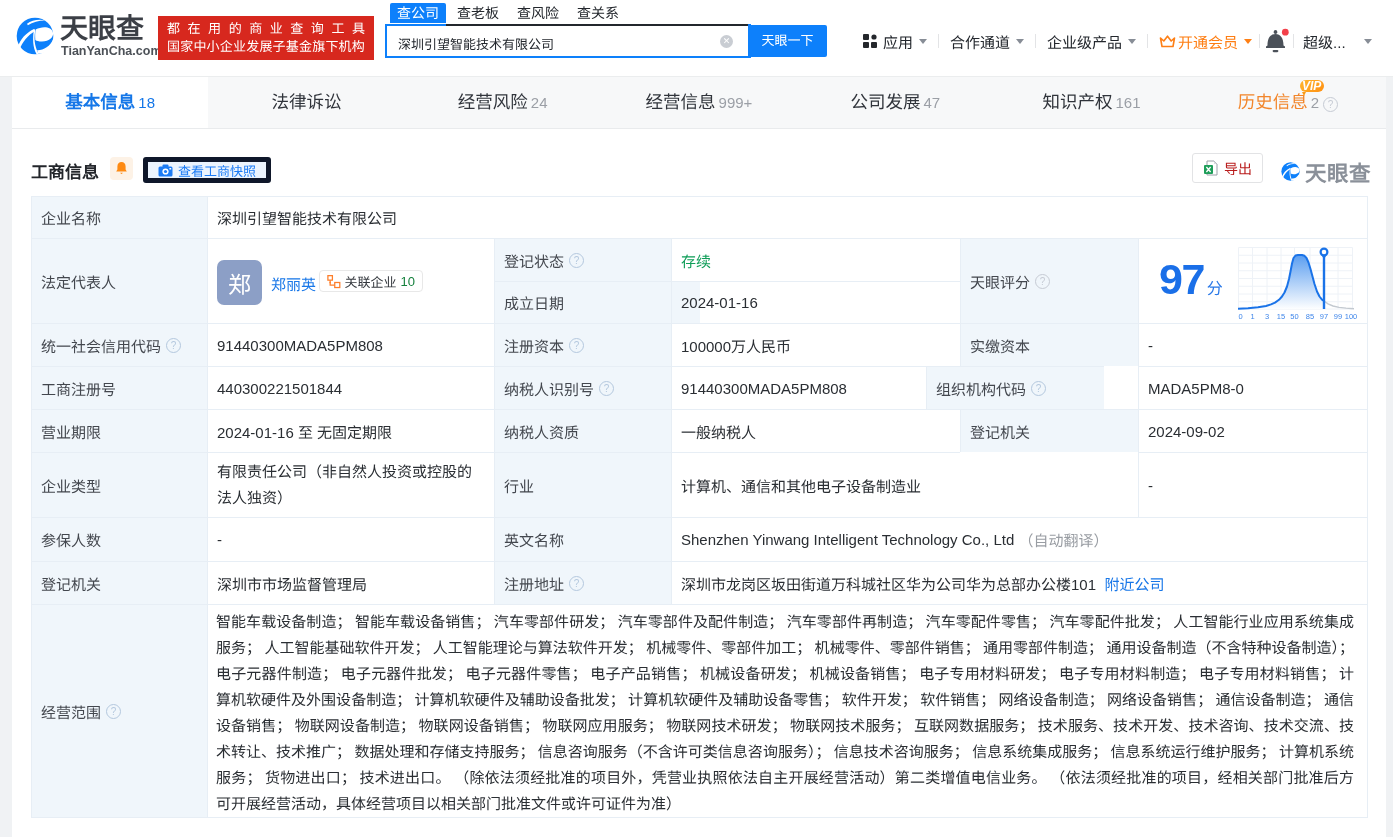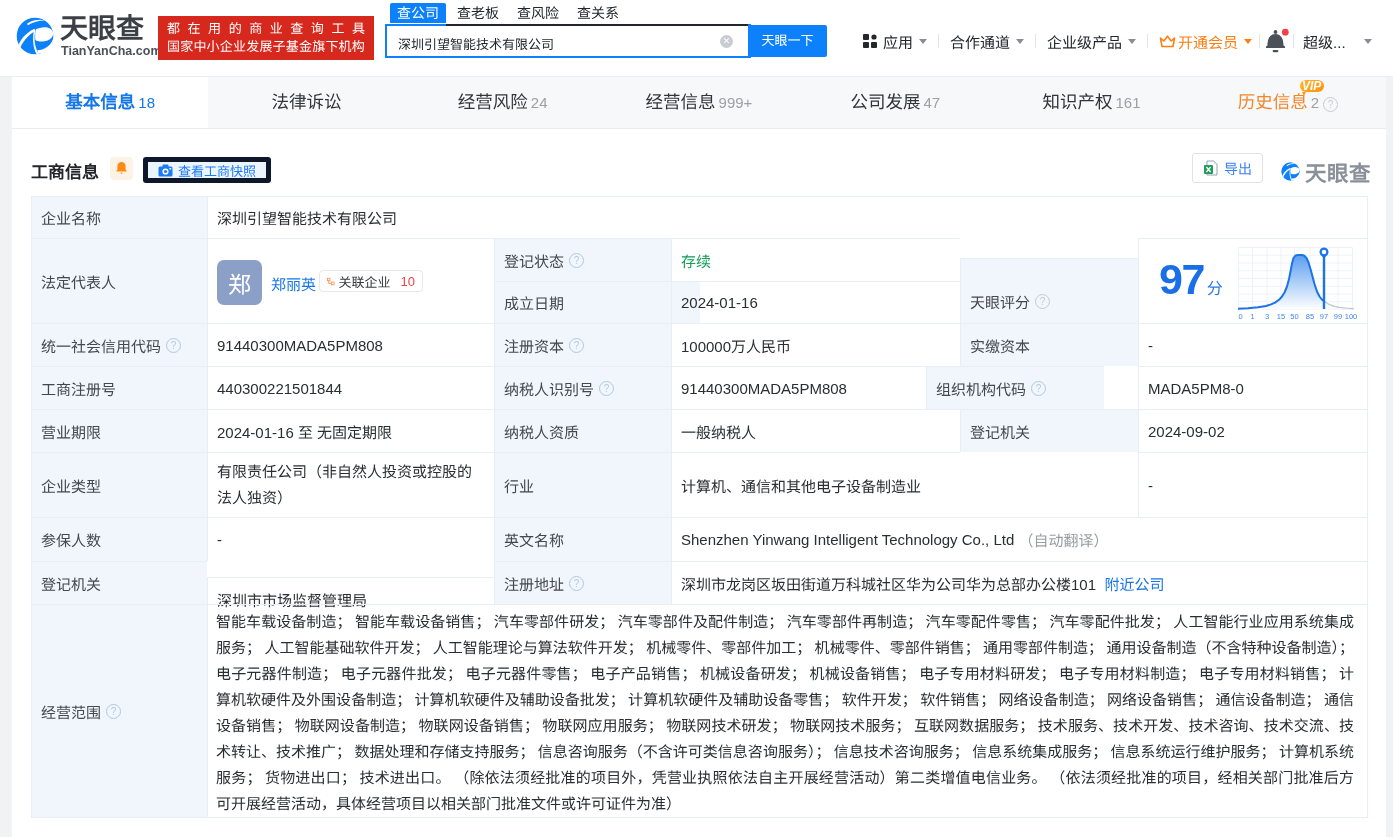--- a/index.html
+++ b/index.html
@@ -34,21 +34,21 @@
 #tabbar .tb{width:196.3px;text-align:center;line-height:51px;font-size:17.5px;color:#30343b;position:relative;}
 #tabbar .tb .cnt{font-size:15px;color:#9b9fa6;margin-left:3px;}
 #tabbar .tb.on{background:#fff;color:#1577e8;font-weight:700;border-bottom:1px solid #fff;}
 #tabbar .tb.on .cnt{color:#1577e8;font-weight:400;}
 #tabbar .tb.his{color:#f2862c;}
 
 #card{position:absolute;left:12px;top:129px;width:1374px;height:708px;background:#fff;}
 #title{position:absolute;left:19px;top:29px;font-size:17px;font-weight:700;color:#23262b;}
 #bellbadge{position:absolute;left:98px;top:28px;width:23px;height:23px;background:#fdf2e6;border-radius:4px;text-align:center;}
 #snapbtn{position:absolute;left:131px;top:28px;height:23px;background:#ecf4fe;border:5px solid #0f172a;border-radius:3px;display:flex;align-items:center;padding:8px 10px;font-size:13px;color:#1d7cf5;}
-#expbtn{position:absolute;left:1180px;top:24px;width:71px;height:30px;border:1px solid #e2e3e5;border-radius:3px;display:flex;align-items:center;justify-content:center;font-size:14px;color:#3b82f6;background:#fff;}
+#expbtn{position:absolute;left:1180px;top:24px;width:71px;height:30px;border:1px solid #e2e3e5;border-radius:3px;display:flex;align-items:center;justify-content:center;font-size:14px;color:#b91c1c;background:#fff;}
 #wmark{position:absolute;left:1268px;top:27px;display:flex;align-items:center;}
 #wmark .t{font-size:21.5px;font-weight:700;color:#8a9099;letter-spacing:0.5px;margin-left:4px;}
 
 #tbl{position:absolute;left:19px;top:67px;width:1337px;height:622px;border-right:1px solid #e7eef5;border-bottom:1px solid #e7eef5;}
 .cell{position:absolute;border-left:1px solid #e7eef5;border-top:1px solid #e7eef5;font-size:15px;color:#2a2e33;display:flex;align-items:center;padding:0 9px;}
 .lab{background:#f0f6fb;color:#43474e;}
 .q{display:inline-block;width:15px;height:15px;border-radius:50%;border:1px solid #b4c8de;color:#b4c8de;font-size:10px;line-height:13px;text-align:center;margin-left:5px;flex:none;}
 .q.gr{border-color:#c6cbd4;color:#c6cbd4;}
 .green{color:#0f9d58;}
 .blue{color:#1877e8;}
@@ -171,29 +171,29 @@
 <div class="cell " style="left:176px;top:0px;width:1160px;height:42px;">深圳引望智能技术有限公司</div>
 <div class="cell lab" style="left:0px;top:42px;width:176px;height:85px;text-align:right;">法定代表人</div>
 <div class="cell " style="left:176px;top:42px;width:287px;height:85px;padding:0;">
         <div style="position:absolute;left:9px;top:21px;width:45px;height:45px;border-radius:7px;background:#8c9fc6;color:#fff;font-size:23px;display:flex;align-items:center;justify-content:center;">郑</div>
         <span class="blue" style="position:absolute;left:63px;top:34px;">郑丽英</span>
         <div style="position:absolute;left:111px;top:31px;width:104px;height:22px;white-space:nowrap;border:1px solid #e8e8e8;border-radius:4px;background:#fff;display:flex;align-items:center;padding:0 7px;font-size:13px;color:#34383e;"><svg width="15" height="15" viewBox="0 0 15 15" style="margin-right:4px">
             <rect x="1" y="1" width="5" height="5" fill="none" stroke="#fd7e2b" stroke-width="1.4"></rect>
             <rect x="8.6" y="8.6" width="5.6" height="5.6" fill="none" stroke="#fd7e2b" stroke-width="1.4"></rect>
             <path d="M3.5,6 L3.5,11.4 L8.6,11.4" fill="none" stroke="#fd7e2b" stroke-width="1.4"></path>
             <circle cx="3.5" cy="8.7" r="0.9" fill="#fd7e2b"></circle>
-          </svg>关联企业<span style="color:#ef4444;margin-left:10px;">10</span></div>
+          </svg>关联企业<span style="color:#15803d;margin-left:4px;">10</span></div>
       </div>
 <div class="cell lab" style="left:463px;top:42px;width:177px;height:43px;">登记状态<span class="q">?</span></div>
 <div class="cell " style="left:640px;top:42px;width:289px;height:43px;">
         <span class="green">存续</span>
       </div>
 <div class="cell lab" style="left:463px;top:85px;width:206px;height:42px;">成立日期</div>
 <div class="cell " style="left:640px;top:85px;width:289px;height:42px;">2024-01-16</div>
-<div class="cell lab" style="left:929px;top:42px;width:178px;height:85px;margin-top:20px;">天眼评分<span class="q gr">?</span></div>
+<div class="cell lab" style="left:929px;top:42px;width:178px;height:85px;">天眼评分<span class="q gr">?</span></div>
 <div class="cell " style="left:1107px;top:42px;width:229px;height:85px;padding:0;">
         <div style="position:absolute;left:20px;top:19px;font-size:43px;line-height:42px;font-weight:700;color:#1a6fe8;letter-spacing:-1.5px;">97<span style="font-size:16px;font-weight:400;color:#2a79e8;letter-spacing:0;margin-left:3px;">分</span></div>
         <svg style="position:absolute;left:99px;top:8px;" width="123" height="76" viewBox="0 0 123 76">
           <defs>
             <linearGradient id="bg1" x1="0" y1="0" x2="0" y2="1">
               <stop offset="0" stop-color="#5b9ef0"></stop>
               <stop offset="1" stop-color="#fdfeff"></stop>
             </linearGradient>
           </defs>
           <g stroke="#eef2f7" stroke-width="1">
@@ -258,21 +258,21 @@
         <div style="line-height:26px;">有限责任公司（非自然人投资或控股的法人独资）</div>
       </div>
 <div class="cell lab" style="left:463px;top:256px;width:177px;height:65px;">行业</div>
 <div class="cell " style="left:640px;top:256px;width:289px;height:65px;">计算机、通信和其他电子设备制造业</div>
 <div class="cell " style="left:1107px;top:256px;width:229px;height:65px;">-</div>
 <div class="cell lab" style="left:0px;top:321px;width:176px;height:44px;">参保人数</div>
 <div class="cell " style="left:176px;top:321px;width:287px;height:44px;">-</div>
 <div class="cell lab" style="left:463px;top:321px;width:177px;height:44px;">英文名称</div>
 <div class="cell " style="left:640px;top:321px;width:696px;height:44px;">Shenzhen Yinwang Intelligent Technology Co., Ltd&nbsp;<span class="gray">（自动翻译）</span></div>
 <div class="cell lab" style="left:0px;top:365px;width:176px;height:43px;">登记机关</div>
-<div class="cell " style="left:176px;top:365px;width:287px;height:43px;margin-top:16px;">深圳市市场监督管理局</div>
+<div class="cell " style="left:176px;top:365px;width:287px;height:43px;">深圳市市场监督管理局</div>
 <div class="cell lab" style="left:463px;top:365px;width:177px;height:43px;">注册地址<span class="q">?</span></div>
 <div class="cell " style="left:640px;top:365px;width:696px;height:43px;">深圳市龙岗区坂田街道万科城社区华为公司华为总部办公楼101&nbsp;&nbsp;<span class="blue">附近公司</span></div>
 <div class="cell lab" style="left:0px;top:408px;width:176px;height:213px;">经营范围<span class="q">?</span></div>
 <div class="cell " style="left:176px;top:408px;width:1160px;height:213px;align-items:flex-end;padding:6px 8px 0 8px;">
         <div style="width:1138px;line-height:26px;text-align:justify;word-spacing:-0.8px;">智能车载设备制造； 智能车载设备销售； 汽车零部件研发； 汽车零部件及配件制造； 汽车零部件再制造； 汽车零配件零售； 汽车零配件批发； 人工智能行业应用系统集成服务； 人工智能基础软件开发； 人工智能理论与算法软件开发； 机械零件、零部件加工； 机械零件、零部件销售； 通用零部件制造； 通用设备制造（不含特种设备制造）； 电子元器件制造； 电子元器件批发； 电子元器件零售； 电子产品销售； 机械设备研发； 机械设备销售； 电子专用材料研发； 电子专用材料制造； 电子专用材料销售； 计算机软硬件及外围设备制造； 计算机软硬件及辅助设备批发； 计算机软硬件及辅助设备零售； 软件开发； 软件销售； 网络设备制造； 网络设备销售； 通信设备制造； 通信设备销售； 物联网设备制造； 物联网设备销售； 物联网应用服务； 物联网技术研发； 物联网技术服务； 互联网数据服务； 技术服务、技术开发、技术咨询、技术交流、技术转让、技术推广； 数据处理和存储支持服务； 信息咨询服务（不含许可类信息咨询服务）； 信息技术咨询服务； 信息系统集成服务； 信息系统运行维护服务； 计算机系统服务； 货物进出口； 技术进出口。 （除依法须经批准的项目外，凭营业执照依法自主开展经营活动）第二类增值电信业务。 （依法须经批准的项目，经相关部门批准后方可开展经营活动，具体经营项目以相关部门批准文件或许可证件为准）</div>
       </div>
 </div>
 </div>
 
 </body></html>

